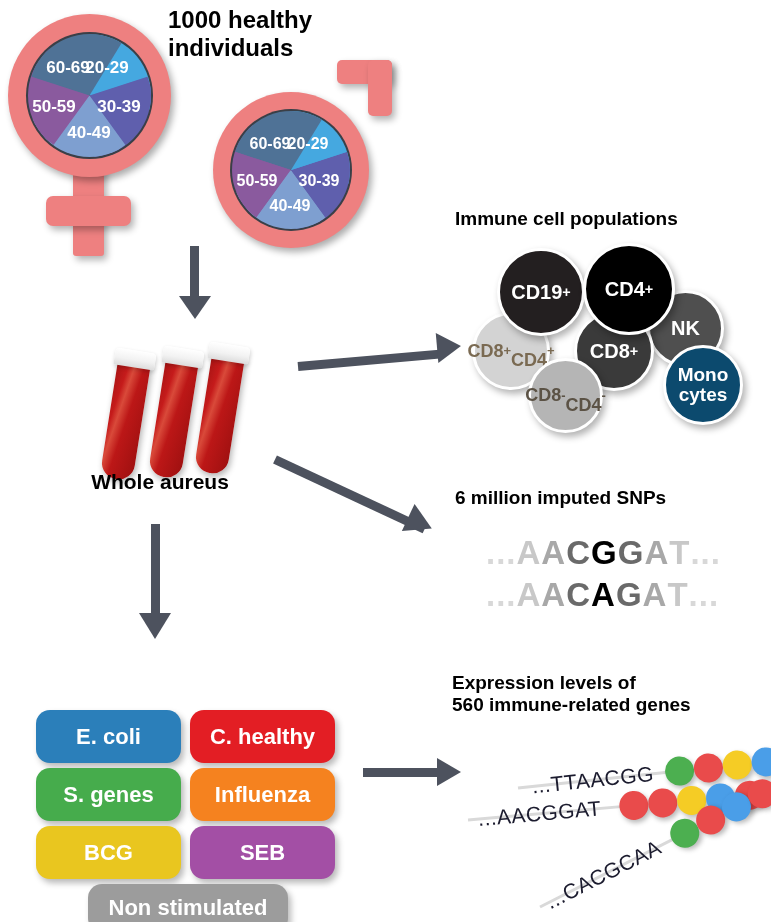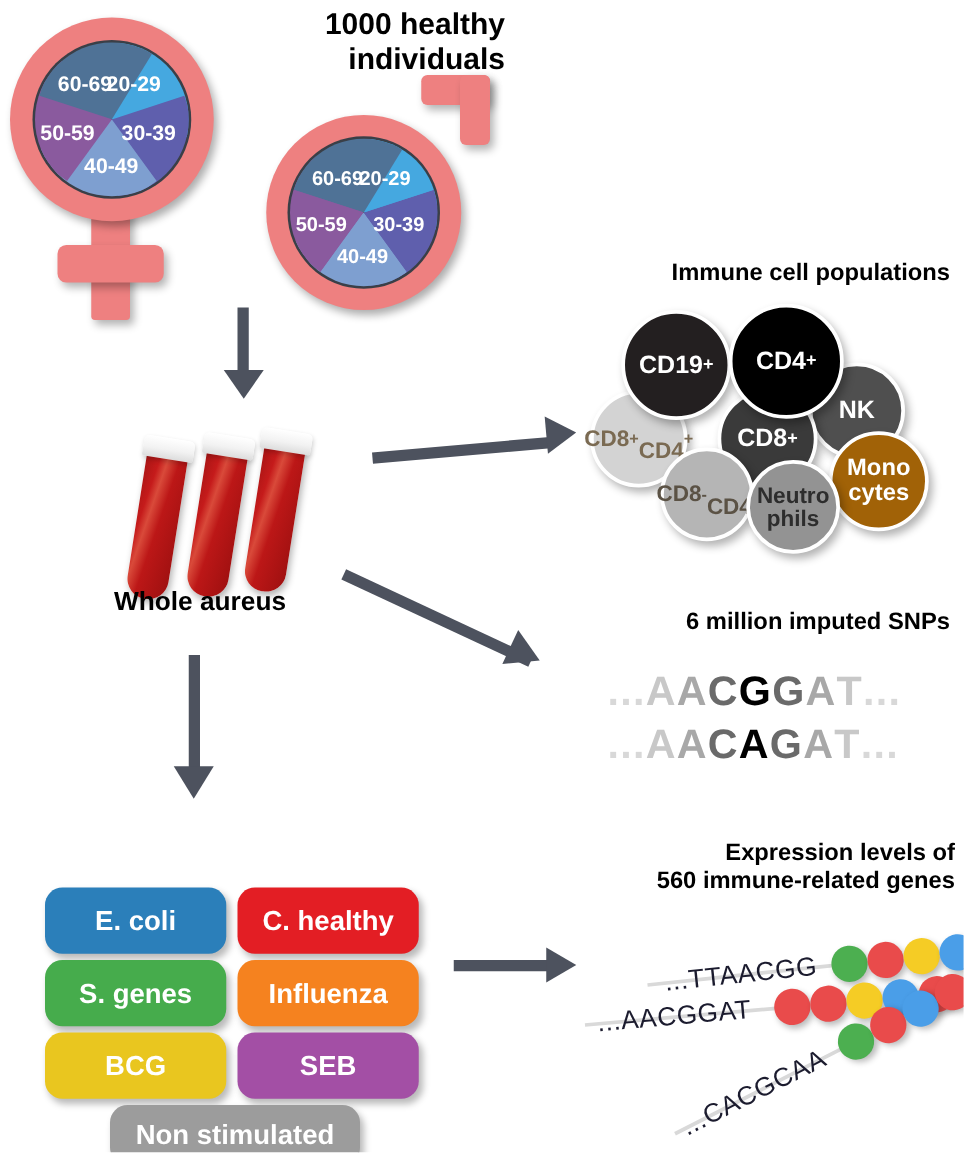--- a/index.html
+++ b/index.html
@@ -16,21 +16,21 @@
     height: 922px;
     background: #ffffff;
     overflow: hidden;
   }
   .abs { position: absolute; }
 
   
   .heading {
     font-weight: bold;
     color: #000000;
-    text-align: right;
+    text-align: left;
     line-height: 1.18;
     white-space: pre-line;
   }
   #title-individuals {
     left: 168px; top: 6px; width: 236px;
     font-size: 24px;
   }
   #title-immune {
     left: 455px; top: 208px; width: 305px;
     font-size: 19px;
@@ -330,23 +330,22 @@
 
   <div class="abs heading" id="title-immune">Immune cell populations</div>
 
   <div class="abs" style="left:0px; top:0px; width:771px; height:922px; pointer-events:none;">
 
     <div class="cell" style="left:472px; top:312px; width:78px; height:78px; background:#d3d3d3; color:#7a6a52; font-size:18px;">CD8<sup>+</sup><br>CD4<sup>+</sup></div>
     <div class="cell" style="left:647px; top:290px; width:77px; height:77px; background:#4f4f4f; color:#ffffff; font-size:20px;">NK</div>
     <div class="cell" style="left:497px; top:248px; width:88px; height:88px; background:#231f20; color:#ffffff; font-size:20px;">CD19<sup>+</sup></div>
     <div class="cell" style="left:574px; top:311px; width:80px; height:80px; background:#3a3a3a; color:#ffffff; font-size:20px;">CD8<sup>+</sup></div>
     <div class="cell" style="left:583px; top:243px; width:92px; height:92px; background:#000000; color:#ffffff; font-size:20px;">CD4<sup>+</sup></div>
-    <div class="cell" style="left:663px; top:345px; width:80px; height:80px; background:#a16207; color:#ffffff; font-size:19px;">Mono<br>cytes</div>
+    <div class="cell" style="left:663px; top:345px; width:80px; height:80px; background:#0c4a6e; color:#ffffff; font-size:19px;">Mono<br>cytes</div>
     <div class="cell" style="left:528px; top:358px; width:75px; height:75px; background:#b5b5b5; color:#5b5245; font-size:18px;">CD8<sup>-</sup><br>CD4<sup>-</sup></div>
-    <div class="cell" style="left:597px; top:368px; width:75px; height:75px; background:#939393; color:#2d2d2d; font-size:18px;">Neutro<br>phils</div>
   </div>
 
   <div class="abs heading" id="title-snps">6 million imputed SNPs</div>
 
   <div class="snp-row" style="left:486px; top:534px;">
     <span class="snp-dots">...</span>
     <span class="snp-fade1">A</span>
     <span class="snp-fade2">A</span>
     <span class="snp-mid">C</span>
     <span class="snp-hl">G</span>

